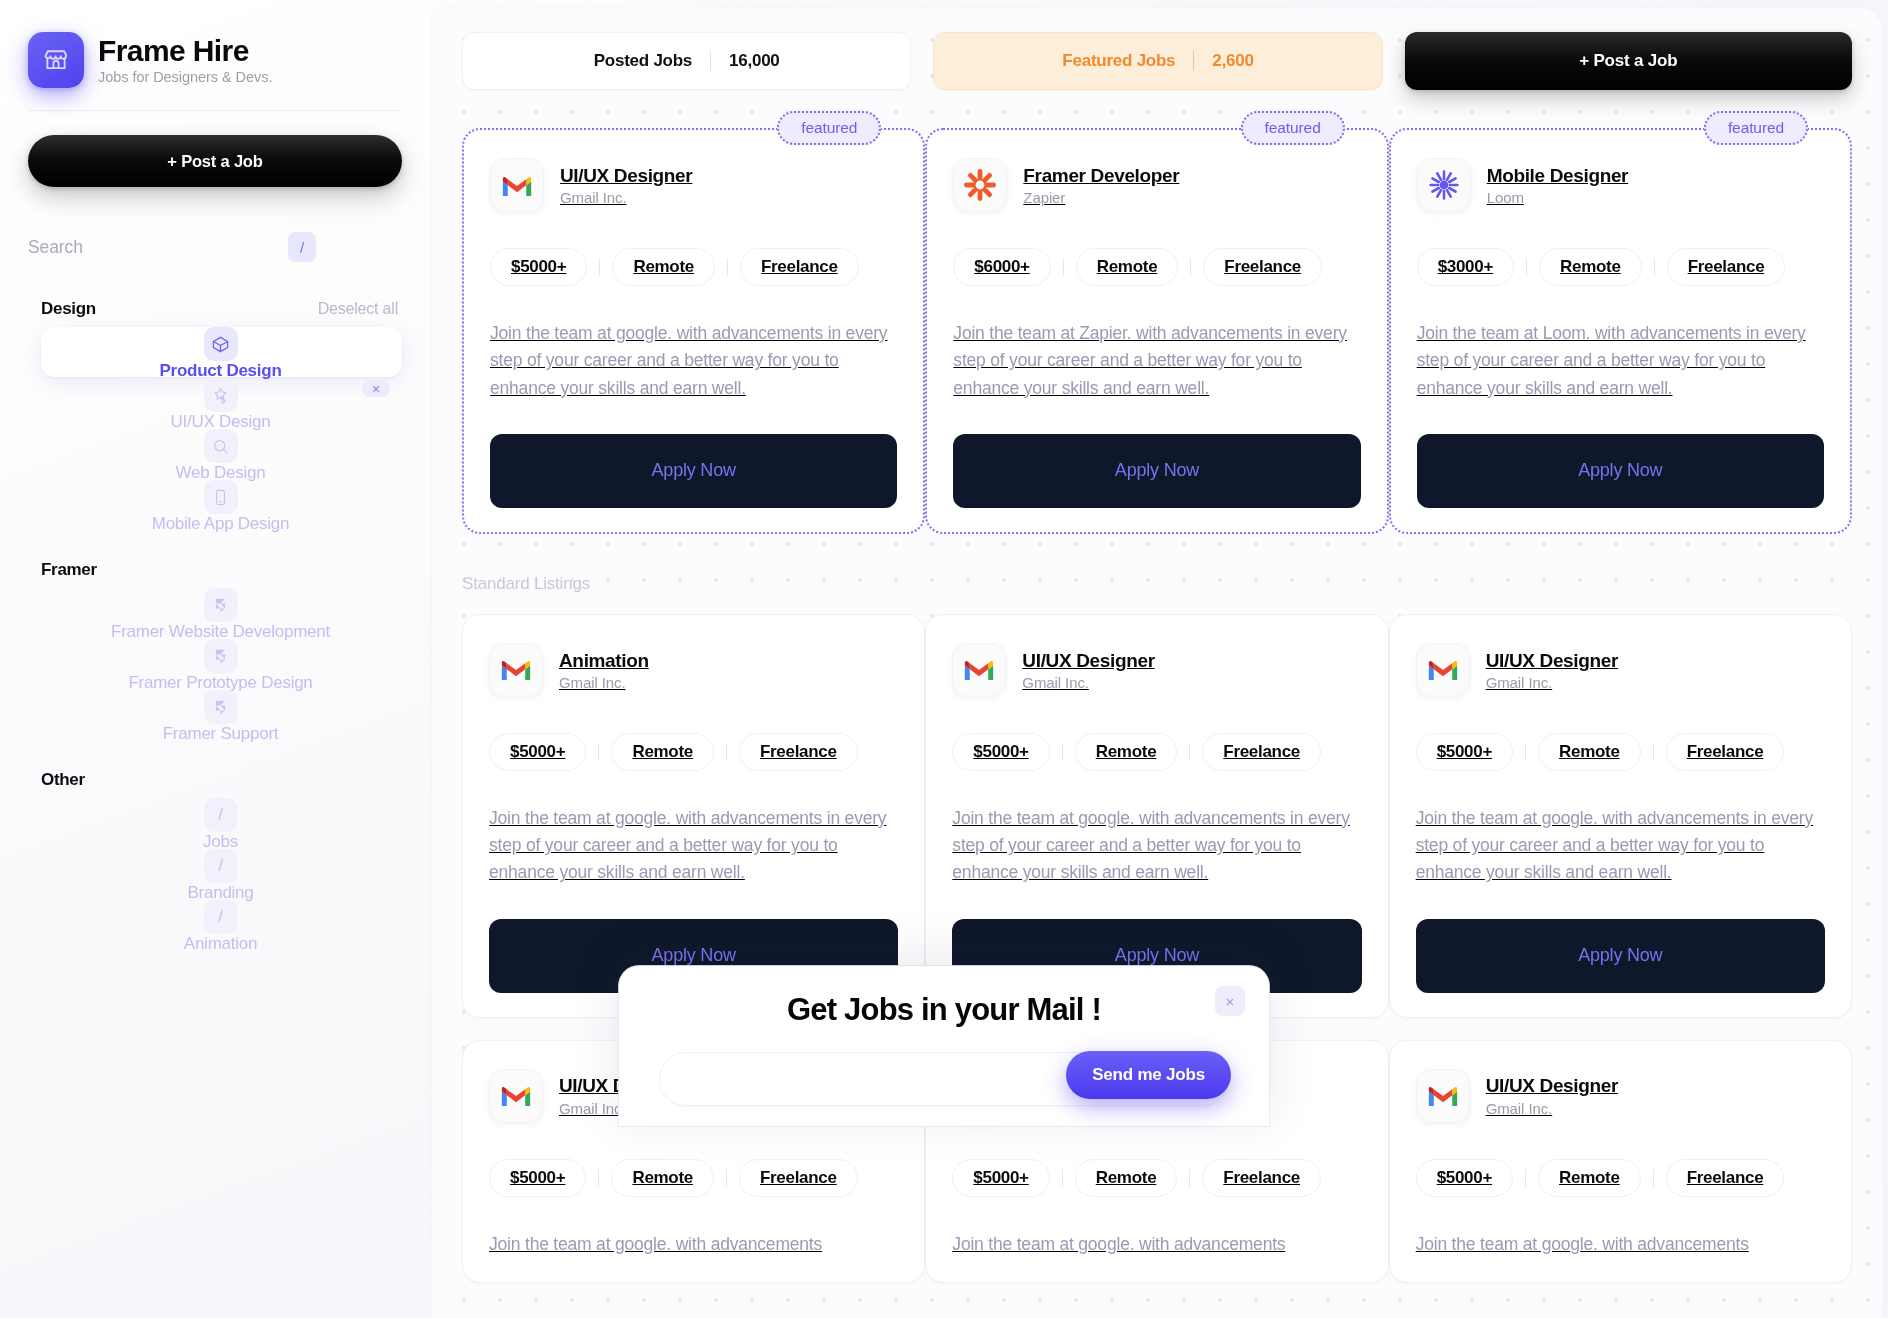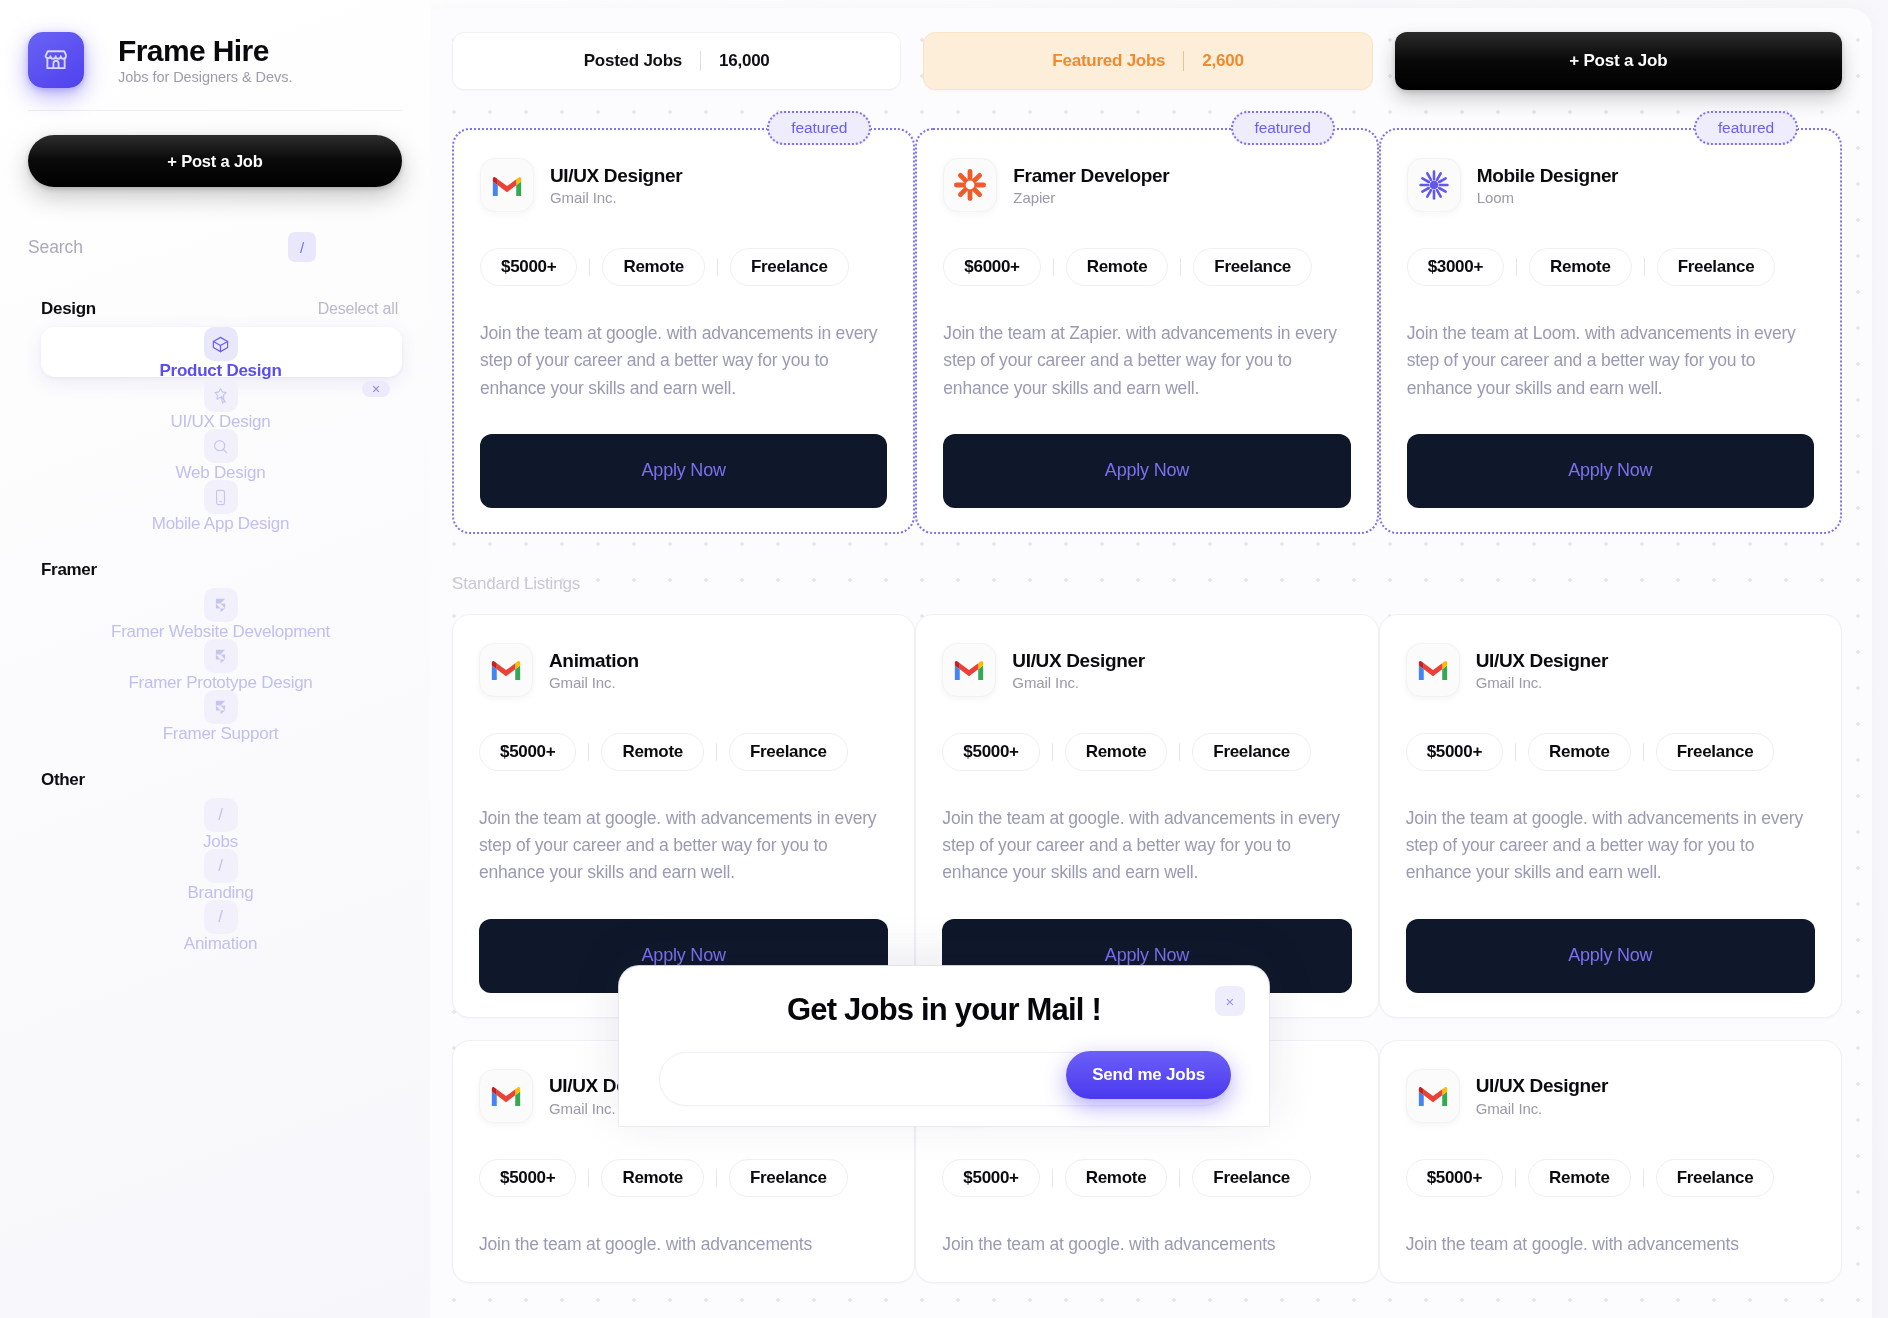--- a/index.html
+++ b/index.html
@@ -24,21 +24,21 @@
   #sidebar {
     position: absolute;
     left: 0; top: 0;
     width: 430px;
     height: 1318px;
     padding: 28px 28px 0 28px;
     background: linear-gradient(160deg,#ffffff 0%, #fafafc 60%, #f7f7fb 100%);
     z-index: 5;
   }
 
-  .brand-row { display: flex; align-items: center; gap: 34px; padding: 4px 0 0 0; }
+  .brand-row { display: flex; align-items: center; gap: 14px; padding: 4px 0 0 0; }
   .brand-logo {
     width: 56px; height: 56px; border-radius: 15px;
     background: linear-gradient(150deg,#6a62f5 0%,#5b50f0 55%,#4f42ee 100%);
     box-shadow: 0 8px 22px rgba(95,80,240,0.45), 0 2px 6px rgba(95,80,240,0.3);
     display: flex; align-items: center; justify-content: center; flex: 0 0 auto;
   }
   .brand-text { display: flex; flex-direction: column; gap: 1px; }
   .brand-title { font-size: 30px; font-weight: 700; color: #09090b; letter-spacing: -0.6px; line-height: 1.08; }
   .brand-sub { font-size: 14.5px; color: #9d9daa; font-weight: 400; letter-spacing: -0.05px; }
 
@@ -105,21 +105,21 @@
     margin-left: auto; width: 28px; height: 28px; border-radius: 8px;
     background: #eceafb; color: #8d85d8;
     display: flex; align-items: center; justify-content: center;
     font-size: 14px; cursor: pointer;
   }
   .slash-ico { font-size: 17px; color: #c3c2ef; font-weight: 400; }
 
   
   #main {
     position: absolute;
-    left: 422px; top: 8px;
+    left: 432px; top: 8px;
     width: 1450px; height: 1310px;
     border-radius: 22px 22px 0 0;
     background-color: #fcfcfe;
     background-image: radial-gradient(circle, #e7e7ee 1.6px, transparent 1.7px);
     background-size: 36px 36px;
     background-position: 14px 14px;
     overflow: hidden;
     box-shadow: -2px 0 18px rgba(40,40,80,0.035);
     padding: 24px 30px 0 30px;
   }
@@ -144,21 +144,21 @@
   .post-job-top {
     flex: 1 1 0; height: 58px; border: none; border-radius: 12px;
     background: linear-gradient(180deg,#2b2b2b 0%,#090909 50%,#000000 100%);
     color: #fff; font-size: 17px; font-weight: 600; letter-spacing: -0.2px;
     font-family: "Liberation Sans", sans-serif;
     box-shadow: 0 9px 20px rgba(0,0,0,0.2), 0 2px 5px rgba(0,0,0,0.15);
     cursor: pointer;
   }
 
   
-  .grid { display: flex; margin-top: 38px; }
+  .grid { display: flex; margin-top: 38px; text-decoration: underline; }
   .card {
     flex: 1 1 0; position: relative;
     border-radius: 18px; background: #ffffff;
     padding: 28px 26px 24px 26px;
   }
   .card.feat {
     border: 2px dotted #7d72f2;
     background: rgba(255,255,255,0.96);
   }
   .card.std {

